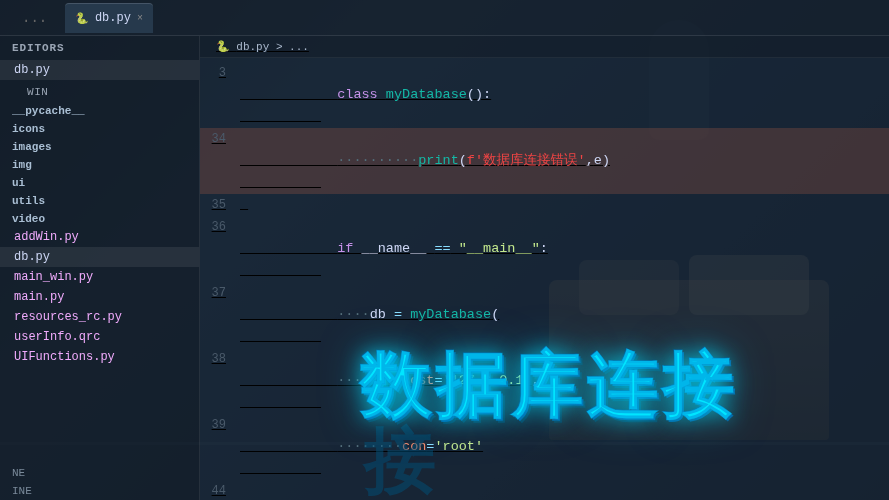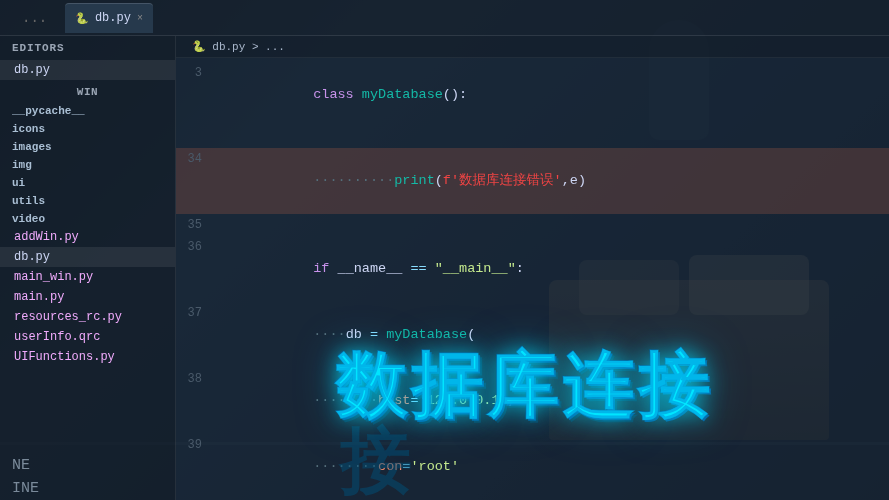--- a/index.html
+++ b/index.html
@@ -142,21 +142,21 @@
 
     
     .main-area {
       flex: 1;
       display: flex;
       overflow: hidden;
     }
 
     
     .sidebar {
-      width: 176px;
+      width: 200px;
       background: rgba(18, 28, 40, 0.88);
       display: flex;
       flex-direction: column;
       overflow: hidden;
       border-right: 1px solid rgba(255,255,255,0.08);
     }
 
     .sidebar-section-header {
       padding: 6px 12px;
       font-size: 11px;
@@ -185,42 +185,42 @@
       padding: 4px 12px 2px 12px;
       font-size: 11px;
       font-weight: 600;
       color: #aabfd4;
       cursor: pointer;
     }
 
     .sidebar-section-win {
       padding: 6px 27px 3px;
       font-size: 11px;
-      font-weight: 700;
+      font-weight: 400;
       color: #9aa5b4;
       letter-spacing: 0.05em;
-      text-align: center;
     }
 
     .sidebar-bottom {
       margin-top: auto;
     }
 
     .sidebar-bottom-item {
       padding: 3px 12px;
-      font-size: 15px;
+      font-size: 11px;
       color: #7a8a9a;
     }
 
     
     .editor-area {
       flex: 1;
       background: rgba(22, 35, 50, 0.82);
       overflow: hidden;
       position: relative;
+      text-decoration: underline;
     }
 
     .editor-path {
       padding: 4px 16px;
       font-size: 11px;
       color: #7a8a9a;
       background: rgba(18, 28, 40, 0.6);
       border-bottom: 1px solid rgba(255,255,255,0.06);
     }
 
@@ -251,21 +251,20 @@
       flex-shrink: 0;
     }
 
     .line-content {
       flex: 1;
       white-space: pre;
     }
 
     .code-line.highlighted {
       background: rgba(255, 120, 80, 0.18);
-      margin-top: 20px;
     }
 
     
     .kw { color: #c792ea; }
     .fn { color: #14b8a6; }
     .st { color: #c3e88d; }
     .op { color: #89ddff; }
     .nm { color: #f78c6c; }
     .tx { color: #cdd6f4; }
     .fstr { color: #ef4444; }

